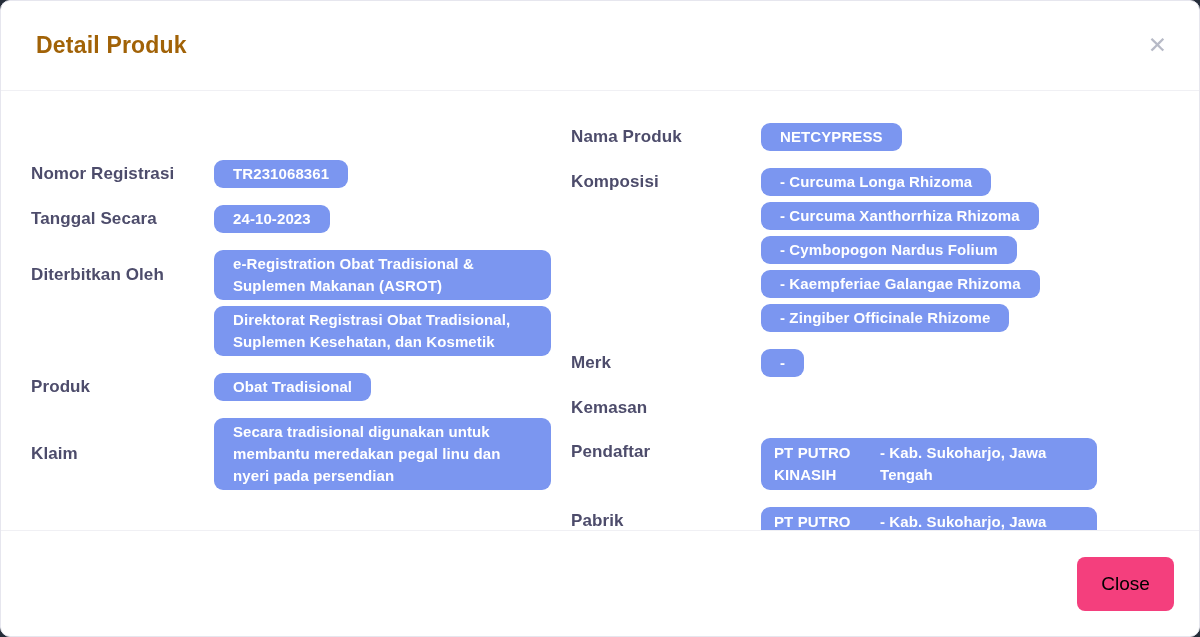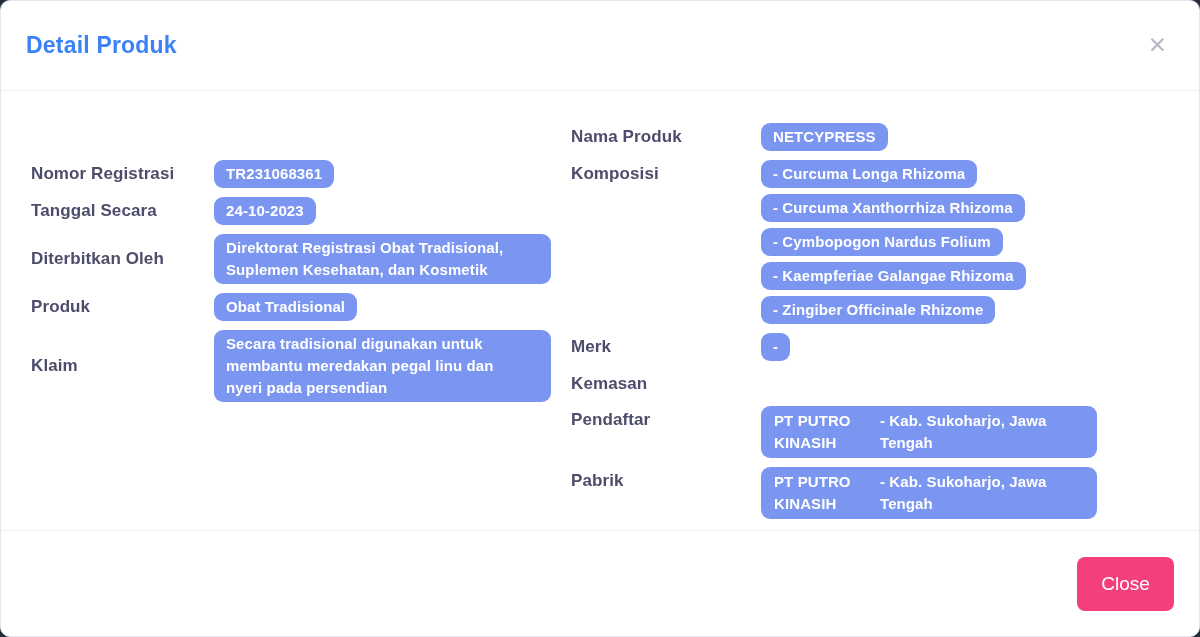--- a/index.html
+++ b/index.html
@@ -26,42 +26,42 @@
     height: 90px;
     flex-shrink: 0;
     display: flex;
     align-items: center;
     justify-content: space-between;
     padding: 0 32px 0 25px;
     border-bottom: 1px solid #f0f0f4;
     box-sizing: border-box;
   }
   .modal-title {
-    margin: 0;
+    margin: 10px;
     font-size: 23px;
     font-weight: bold;
-    color: #3b82f6;
+    color: #a16207;
     letter-spacing: 0.2px;
   }
   .close-x {
     font-size: 23px;
     line-height: 1;
     color: #b7bac7;
     cursor: pointer;
     user-select: none;
   }
   
   .modal-body {
     flex: 1;
     display: flex;
     padding: 32px 30px 0 30px;
     box-sizing: border-box;
     overflow: hidden;
   }
-  .col { display: flex; flex-direction: column; }
+  .col { display: flex; flex-direction: column; gap: 8px; }
   .col-left  { width: 540px; flex-shrink: 0; padding-top: 37px; box-sizing: border-box; }
   .col-right { flex: 1; }
   .field-row {
     display: flex;
     align-items: flex-start;
     margin-bottom: 9px;
   }
   .field-label {
     flex-shrink: 0;
     font-size: 17px;
@@ -79,21 +79,21 @@
     flex-direction: column;
     align-items: flex-start;
     gap: 6px;
   }
   .badge {
     background: #7b96f0;
     color: #ffffff;
     font-size: 15px;
     font-weight: bold;
     line-height: 22px;
-    padding: 3px 12px;
+    padding: 3px 19px;
     border-radius: 9px;
     white-space: pre-line;
     letter-spacing: 0.1px;
     box-sizing: border-box;
   }
   .badge.wmin { min-width: 337px; }
   .badge.badge-split {
     display: flex;
     gap: 16px;
     width: 336px;
@@ -109,21 +109,21 @@
     align-items: center;
     justify-content: flex-end;
     padding: 0 25px;
     border-top: 1px solid #f0f0f4;
     box-sizing: border-box;
   }
   .close-btn {
     width: 97px;
     height: 54px;
     background: #f43f7d;
-    color: #ffffff;
+    color: #000000;
     font-family: "Liberation Sans", sans-serif;
     font-size: 19px;
     border: none;
     border-radius: 8px;
     cursor: pointer;
   }
 </style>
 </head>
 <body>
 
@@ -148,20 +148,22 @@
       <div class="field-row">
         <div class="field-label">Tanggal Secara</div>
         <div class="field-values">
           <span class="badge">24-10-2023</span>
         </div>
       </div>
 
       <div class="field-row">
         <div class="field-label center2">Diterbitkan Oleh</div>
         <div class="field-values">
+          <span class="badge wmin">e-Registration Obat Tradisional &amp;
+Suplemen Makanan (ASROT)</span>
           <span class="badge wmin">Direktorat Registrasi Obat Tradisional,
 Suplemen Kesehatan, dan Kosmetik</span>
         </div>
       </div>
 
       <div class="field-row">
         <div class="field-label">Produk</div>
         <div class="field-values">
           <span class="badge">Obat Tradisional</span>
         </div>

